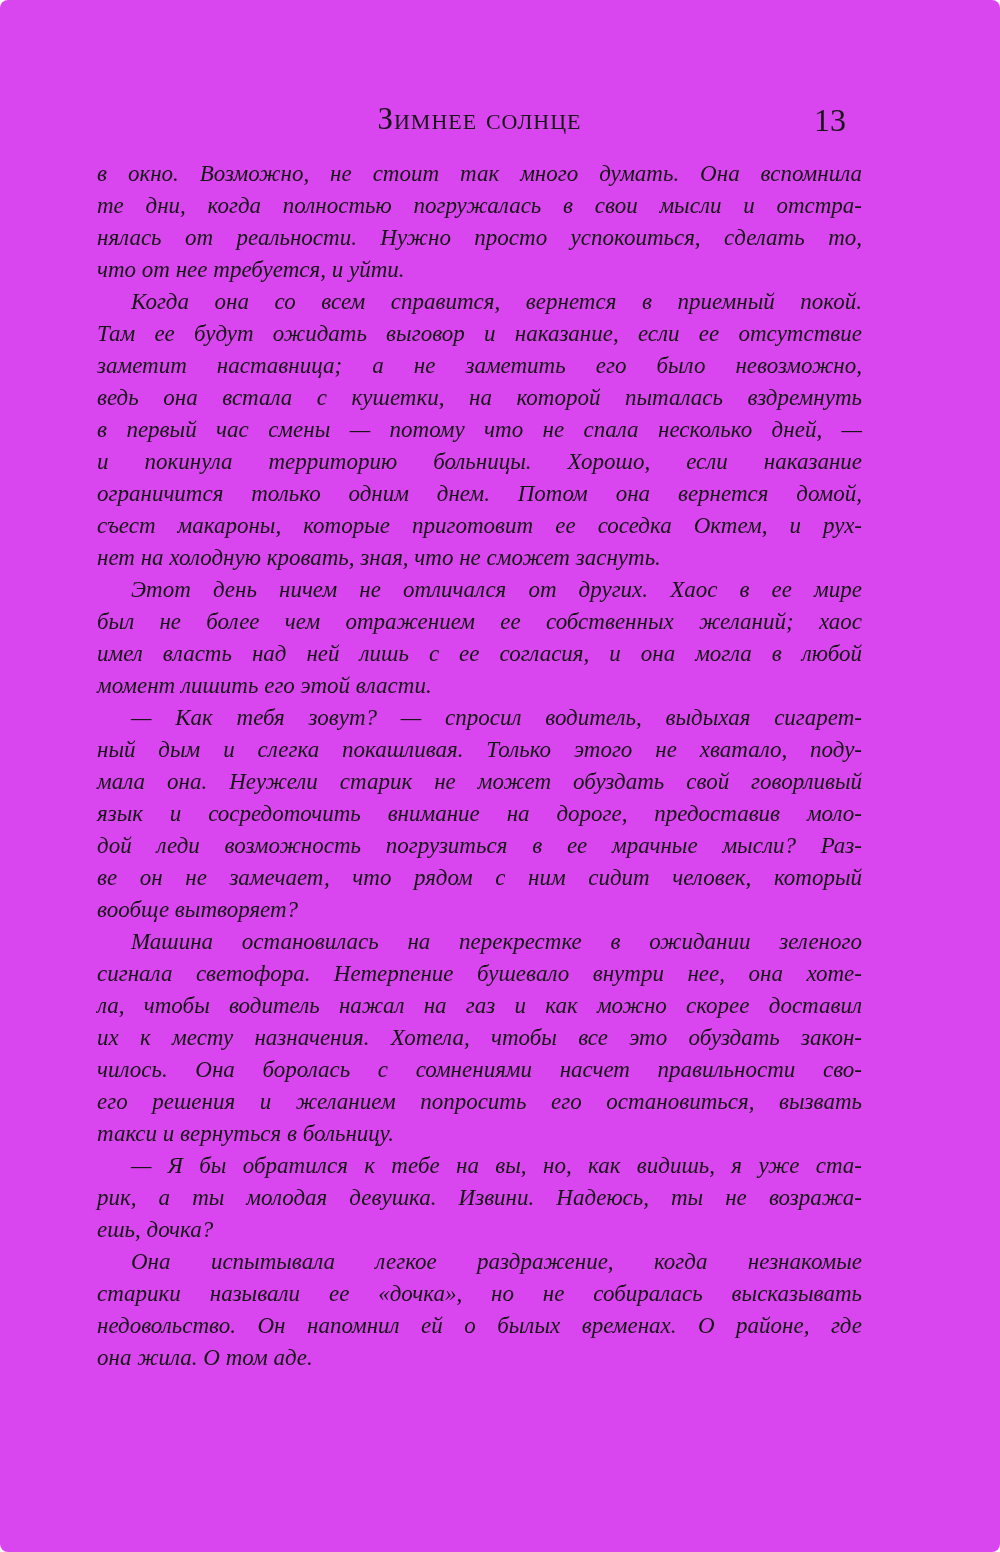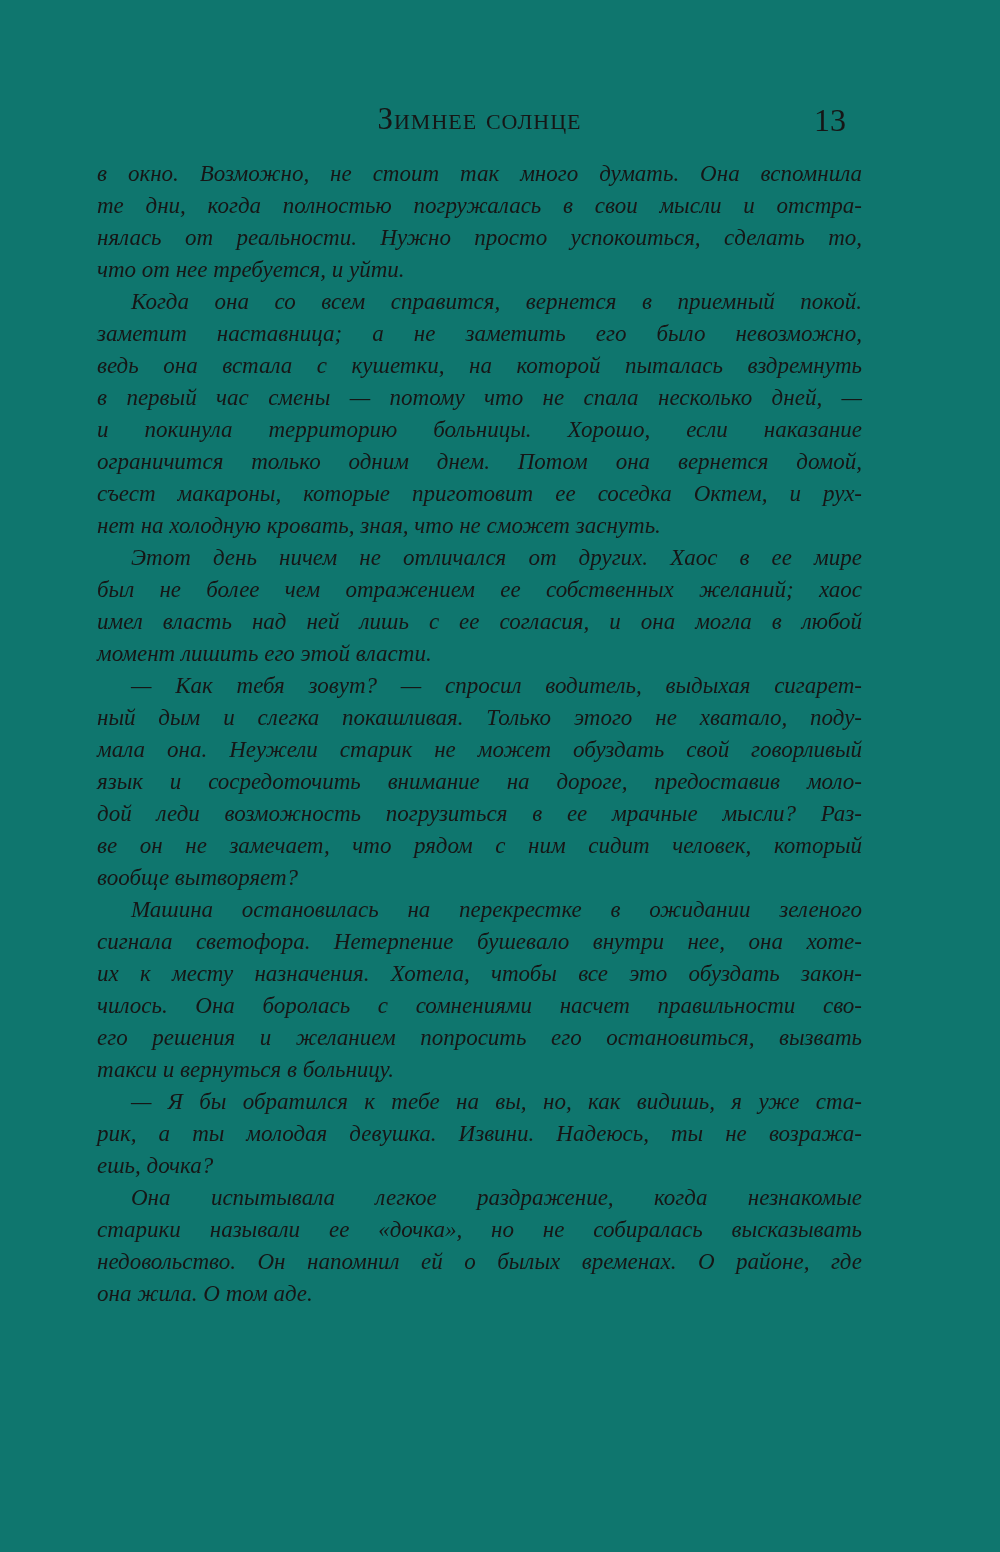--- a/index.html
+++ b/index.html
@@ -56,34 +56,35 @@
   .line.last {
     text-align-last: left;
   }
   .paragraph:not(.continued) .line.first {
     text-indent: 34px;
   }
 </style>
 </head>
 <body>
 
-<div class="page" style="background: #0f766e; color: rgb(22, 22, 22);">
+<div class="page" style="background: #d946ef; color: rgb(22, 22, 22); border-radius: 8px;">
   <div class="running-header">
     <span class="chapter-title">Зимнее солнце</span>
     <span class="page-number">13</span>
   </div>
   <div class="text-block">
       <div class="paragraph continued">
         <div class="line first">в окно. Возможно, не стоит так много думать. Она вспомнила</div>
         <div class="line">те дни, когда полностью погружалась в свои мысли и отстра-</div>
         <div class="line">нялась от реальности. Нужно просто успокоиться, сделать то,</div>
         <div class="line last">что от нее требуется, и уйти.</div>
       </div>
       <div class="paragraph">
         <div class="line first">Когда она со всем справится, вернется в приемный покой.</div>
+        <div class="line">Там ее будут ожидать выговор и наказание, если ее отсутствие</div>
         <div class="line">заметит наставница; а не заметить его было невозможно,</div>
         <div class="line">ведь она встала с кушетки, на которой пыталась вздремнуть</div>
         <div class="line">в первый час смены — потому что не спала несколько дней, —</div>
         <div class="line">и покинула территорию больницы. Хорошо, если наказание</div>
         <div class="line">ограничится только одним днем. Потом она вернется домой,</div>
         <div class="line">съест макароны, которые приготовит ее соседка Октем, и рух-</div>
         <div class="line last">нет на холодную кровать, зная, что не сможет заснуть.</div>
       </div>
       <div class="paragraph">
         <div class="line first">Этот день ничем не отличался от других. Хаос в ее мире</div>
@@ -96,20 +97,21 @@
         <div class="line">ный дым и слегка покашливая. Только этого не хватало, поду-</div>
         <div class="line">мала она. Неужели старик не может обуздать свой говорливый</div>
         <div class="line">язык и сосредоточить внимание на дороге, предоставив моло-</div>
         <div class="line">дой леди возможность погрузиться в ее мрачные мысли? Раз-</div>
         <div class="line">ве он не замечает, что рядом с ним сидит человек, который</div>
         <div class="line last">вообще вытворяет?</div>
       </div>
       <div class="paragraph">
         <div class="line first">Машина остановилась на перекрестке в ожидании зеленого</div>
         <div class="line">сигнала светофора. Нетерпение бушевало внутри нее, она хоте-</div>
+        <div class="line">ла, чтобы водитель нажал на газ и как можно скорее доставил</div>
         <div class="line">их к месту назначения. Хотела, чтобы все это обуздать закон-</div>
         <div class="line">чилось. Она боролась с сомнениями насчет правильности сво-</div>
         <div class="line">его решения и желанием попросить его остановиться, вызвать</div>
         <div class="line last">такси и вернуться в больницу.</div>
       </div>
       <div class="paragraph">
         <div class="line first">— Я бы обратился к тебе на вы, но, как видишь, я уже ста-</div>
         <div class="line">рик, а ты молодая девушка. Извини. Надеюсь, ты не возража-</div>
         <div class="line last">ешь, дочка?</div>
       </div>

